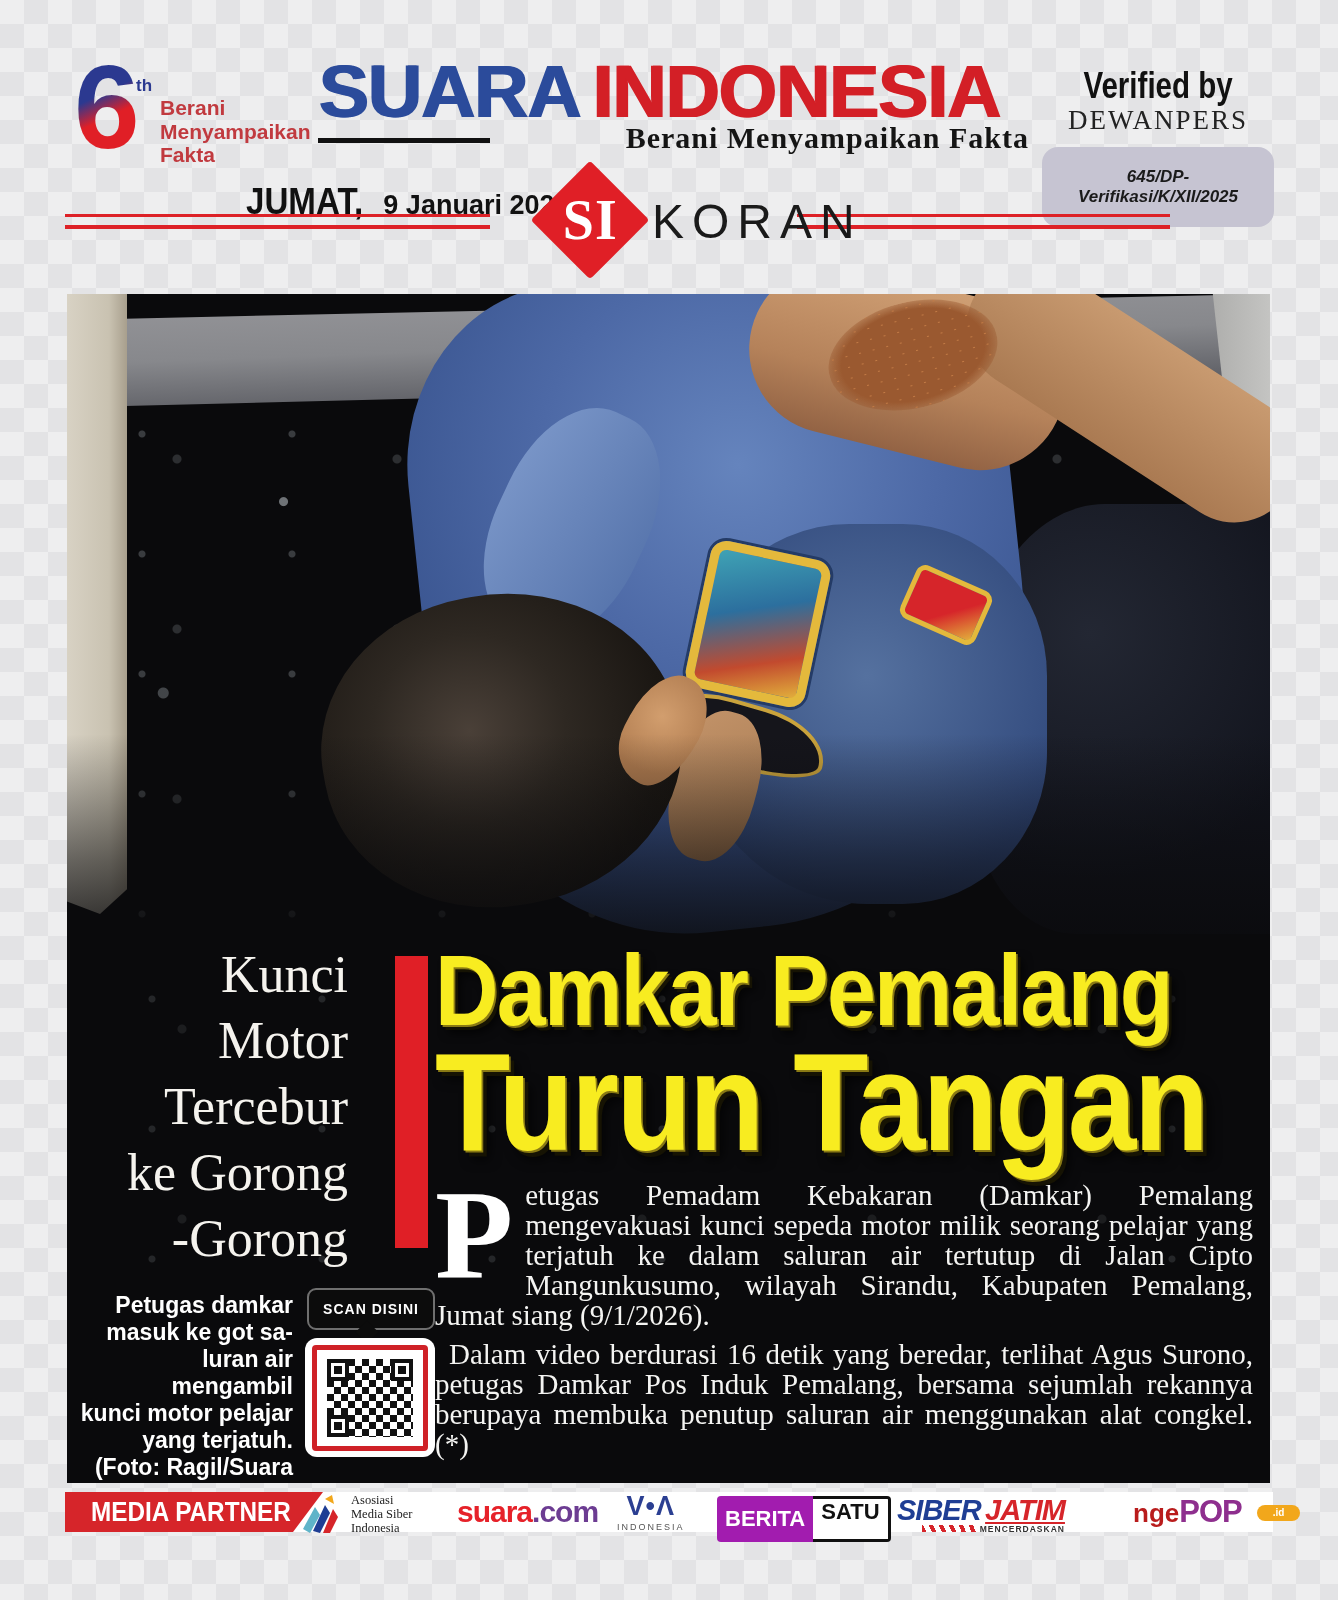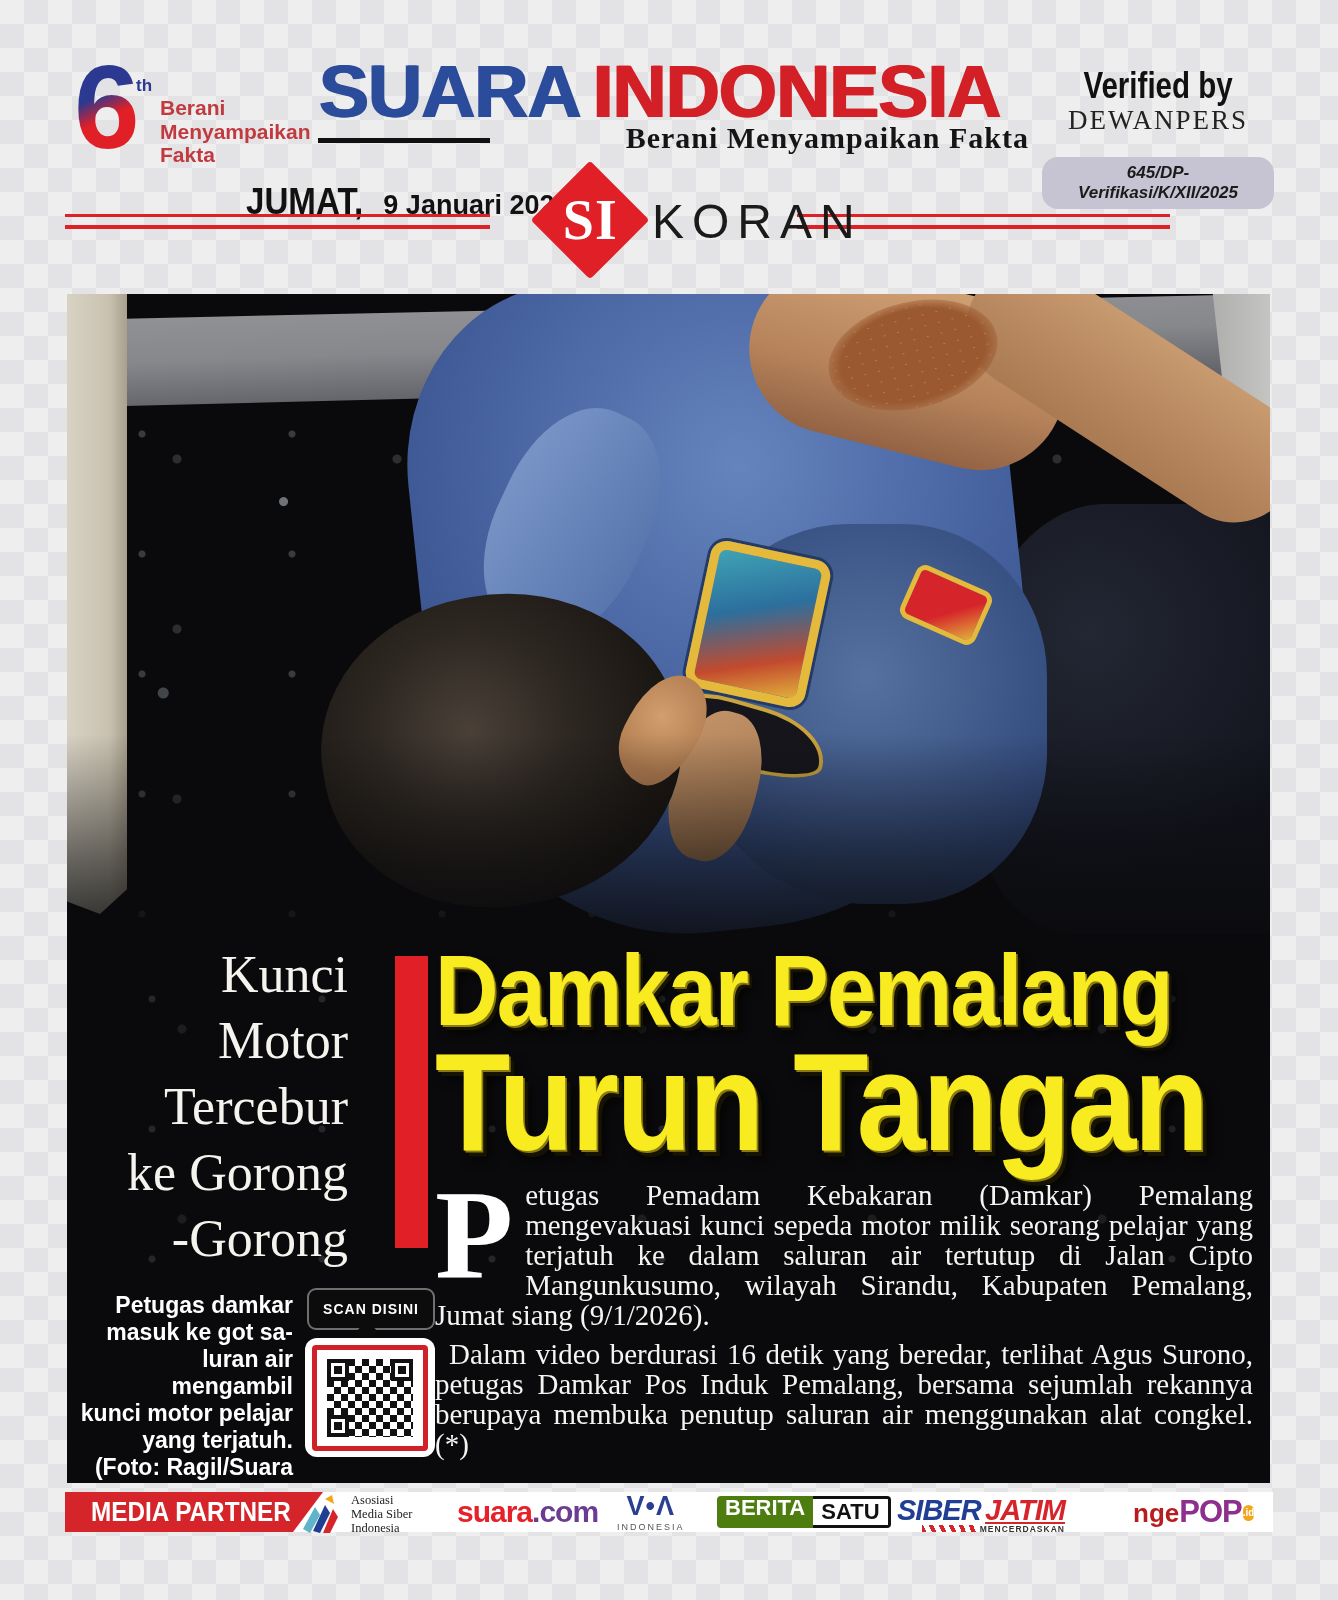--- a/index.html
+++ b/index.html
@@ -23,22 +23,22 @@
   .mast-blue{color:#2b4b9b;}
   .mast-red{color:#d31f26;margin-left:12px;}
   .mast-line{left:318px;top:138px;width:172px;height:5px;background:#111;}
   .mast-tagline{left:521px;top:121px;width:508px;text-align:right;
     font:700 30px "Liberation Serif",serif;color:#151515;letter-spacing:1px;}
   .verified{right:64px;top:68px;width:232px;text-align:center;}
   .verified-title{font:800 36px/1 "Liberation Sans",sans-serif;color:#111;
     display:inline-block;transform:scaleX(.82);transform-origin:center;}
   .verified-org{font:400 27px/1.1 "Liberation Serif",serif;color:#222;letter-spacing:2px;margin-top:2px;}
   .verified-org b{font-weight:400;}
-  .verified-pill{display:inline-block;margin-top:21px;background:#c6c4d2;border-radius:16px;
-    padding:6px 12px;font:italic 700 17px "Liberation Sans",sans-serif;color:#1b1b1b;}
+  .verified-pill{display:inline-block;margin-top:11px;background:#c6c4d2;border-radius:16px;
+    padding:20px 12px;font:italic 700 17px "Liberation Sans",sans-serif;color:#1b1b1b;}
 
   
   .dateline{left:246px;top:181px;display:flex;align-items:baseline;gap:10px;white-space:nowrap;}
   .date-day{font:800 36px "Liberation Sans",sans-serif;color:#111;display:inline-block;transform:scaleX(.92);transform-origin:left;}
   .date-rest{font:700 27px "Liberation Sans",sans-serif;color:#111;}
   .rline{height:8px;border-top:3px solid #dd2127;border-bottom:4px solid #dd2127;}
   .rline-left{left:65px;top:214px;width:425px;}
   .rline-right{left:797px;top:214px;width:373px;}
   .si-diamond{left:548px;top:178px;width:84px;height:84px;background:#e01f26;transform:rotate(45deg);border-radius:4px;
     display:flex;align-items:center;justify-content:center;}
@@ -148,35 +148,35 @@
   .mp-banner span{font:800 27px "Liberation Sans",sans-serif;color:#fff;letter-spacing:0;
     display:inline-block;transform:scaleX(.9);transform-origin:left;}
   .amsi{left:236px;top:1px;display:flex;align-items:center;gap:6px;}
   .amsi-text{font:400 12.5px/1.12 "Liberation Serif",serif;color:#222;}
   .lg-suara{left:392px;top:3px;font:800 30px "Liberation Sans",sans-serif;letter-spacing:-1px;}
   .suara-name{color:#e62129;} .suara-tld{color:#6c3c92;}
   .lg-voa{left:552px;top:1px;text-align:center;}
   .voa-word{font:800 27px/1 "Liberation Sans",sans-serif;color:#2b3f92;letter-spacing:1px;}
   .voa-sub{font:400 9px "Liberation Sans",sans-serif;color:#555;letter-spacing:2px;margin-top:2px;}
   .lg-bs{left:652px;top:4px;display:flex;align-items:stretch;}
-  .bs-red{background:#4d7c0f;color:#fff;font:800 22px/1 "Liberation Sans",sans-serif;
-    padding:1px 8px;border-radius:4px 0 0 4px;}
+  .bs-red{background:#a21caf;color:#fff;font:800 22px/1 "Liberation Sans",sans-serif;
+    padding:12px 8px;border-radius:4px 0 0 4px;}
   .bs-white{background:#fff;color:#111;border:3px solid #111;border-left:0;
     font:800 22px/1 "Liberation Sans",sans-serif;padding:2px 8px;border-radius:0 4px 4px 0;}
   .lg-siber{left:832px;top:2px;white-space:nowrap;}
   .siber-w1{font:italic 900 29px "Liberation Sans",sans-serif;color:#1f3e94;letter-spacing:-1px;}
   .siber-w2{font:italic 900 29px "Liberation Sans",sans-serif;color:#d6252a;letter-spacing:-1px;text-decoration:underline;}
   .siber-sub{font:700 8.5px "Liberation Sans",sans-serif;color:#333;letter-spacing:1px;text-align:right;margin-top:-3px;}
   .siber-hatch{display:inline-block;width:54px;height:7px;margin-right:4px;
     background:repeating-linear-gradient(65deg,#d6252a 0 4px,transparent 4px 9px);}
   .lg-nge{left:1068px;top:2px;white-space:nowrap;}
   .nge{font:800 26px "Liberation Sans",sans-serif;color:#b91c1c;}
   .pop{font:800 31px "Liberation Sans",sans-serif;color:#8e2f8e;letter-spacing:-1px;}
   .popid{display:inline-block;background:#f2a71b;color:#fff;font:700 10px/1 "Liberation Sans",sans-serif;
-    border-radius:8px;padding:3px 0;vertical-align:super;margin-left:1px;}
+    border-radius:8px;padding:3px 16px;vertical-align:super;margin-left:15px;}
 </style>
 </head>
 <body>
 
 <div class="abs six">6</div>
 <div class="abs six-th">th</div>
 <div class="abs anniv-lines">
   <div>Berani</div>
   <div>Menyampaikan</div>
   <div>Fakta</div>

